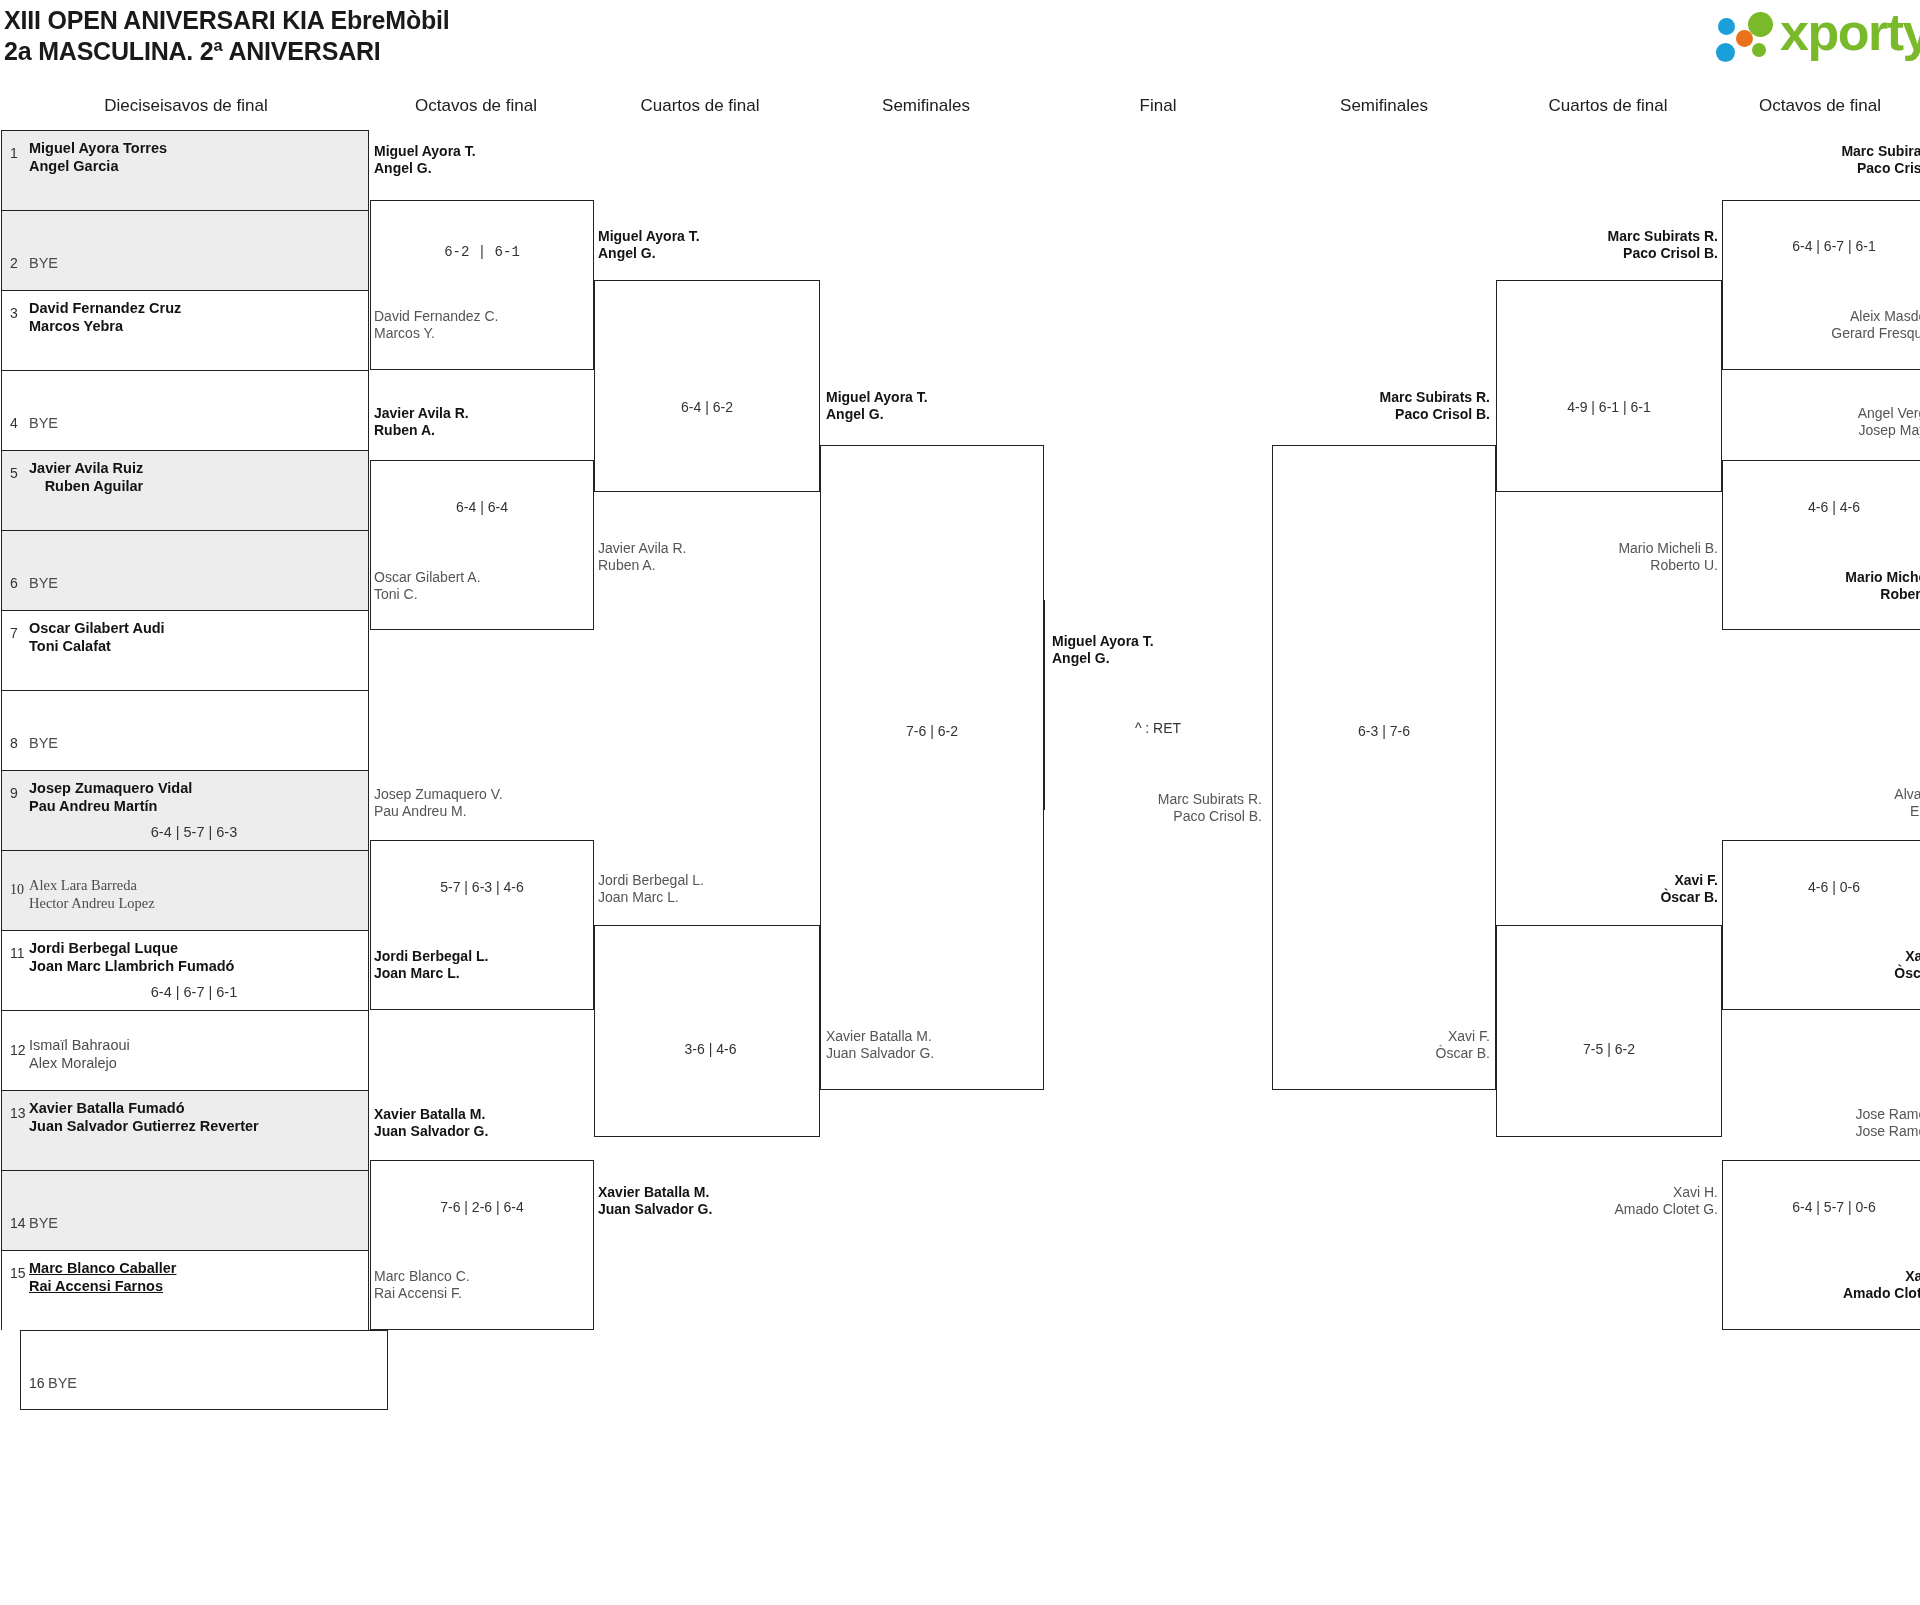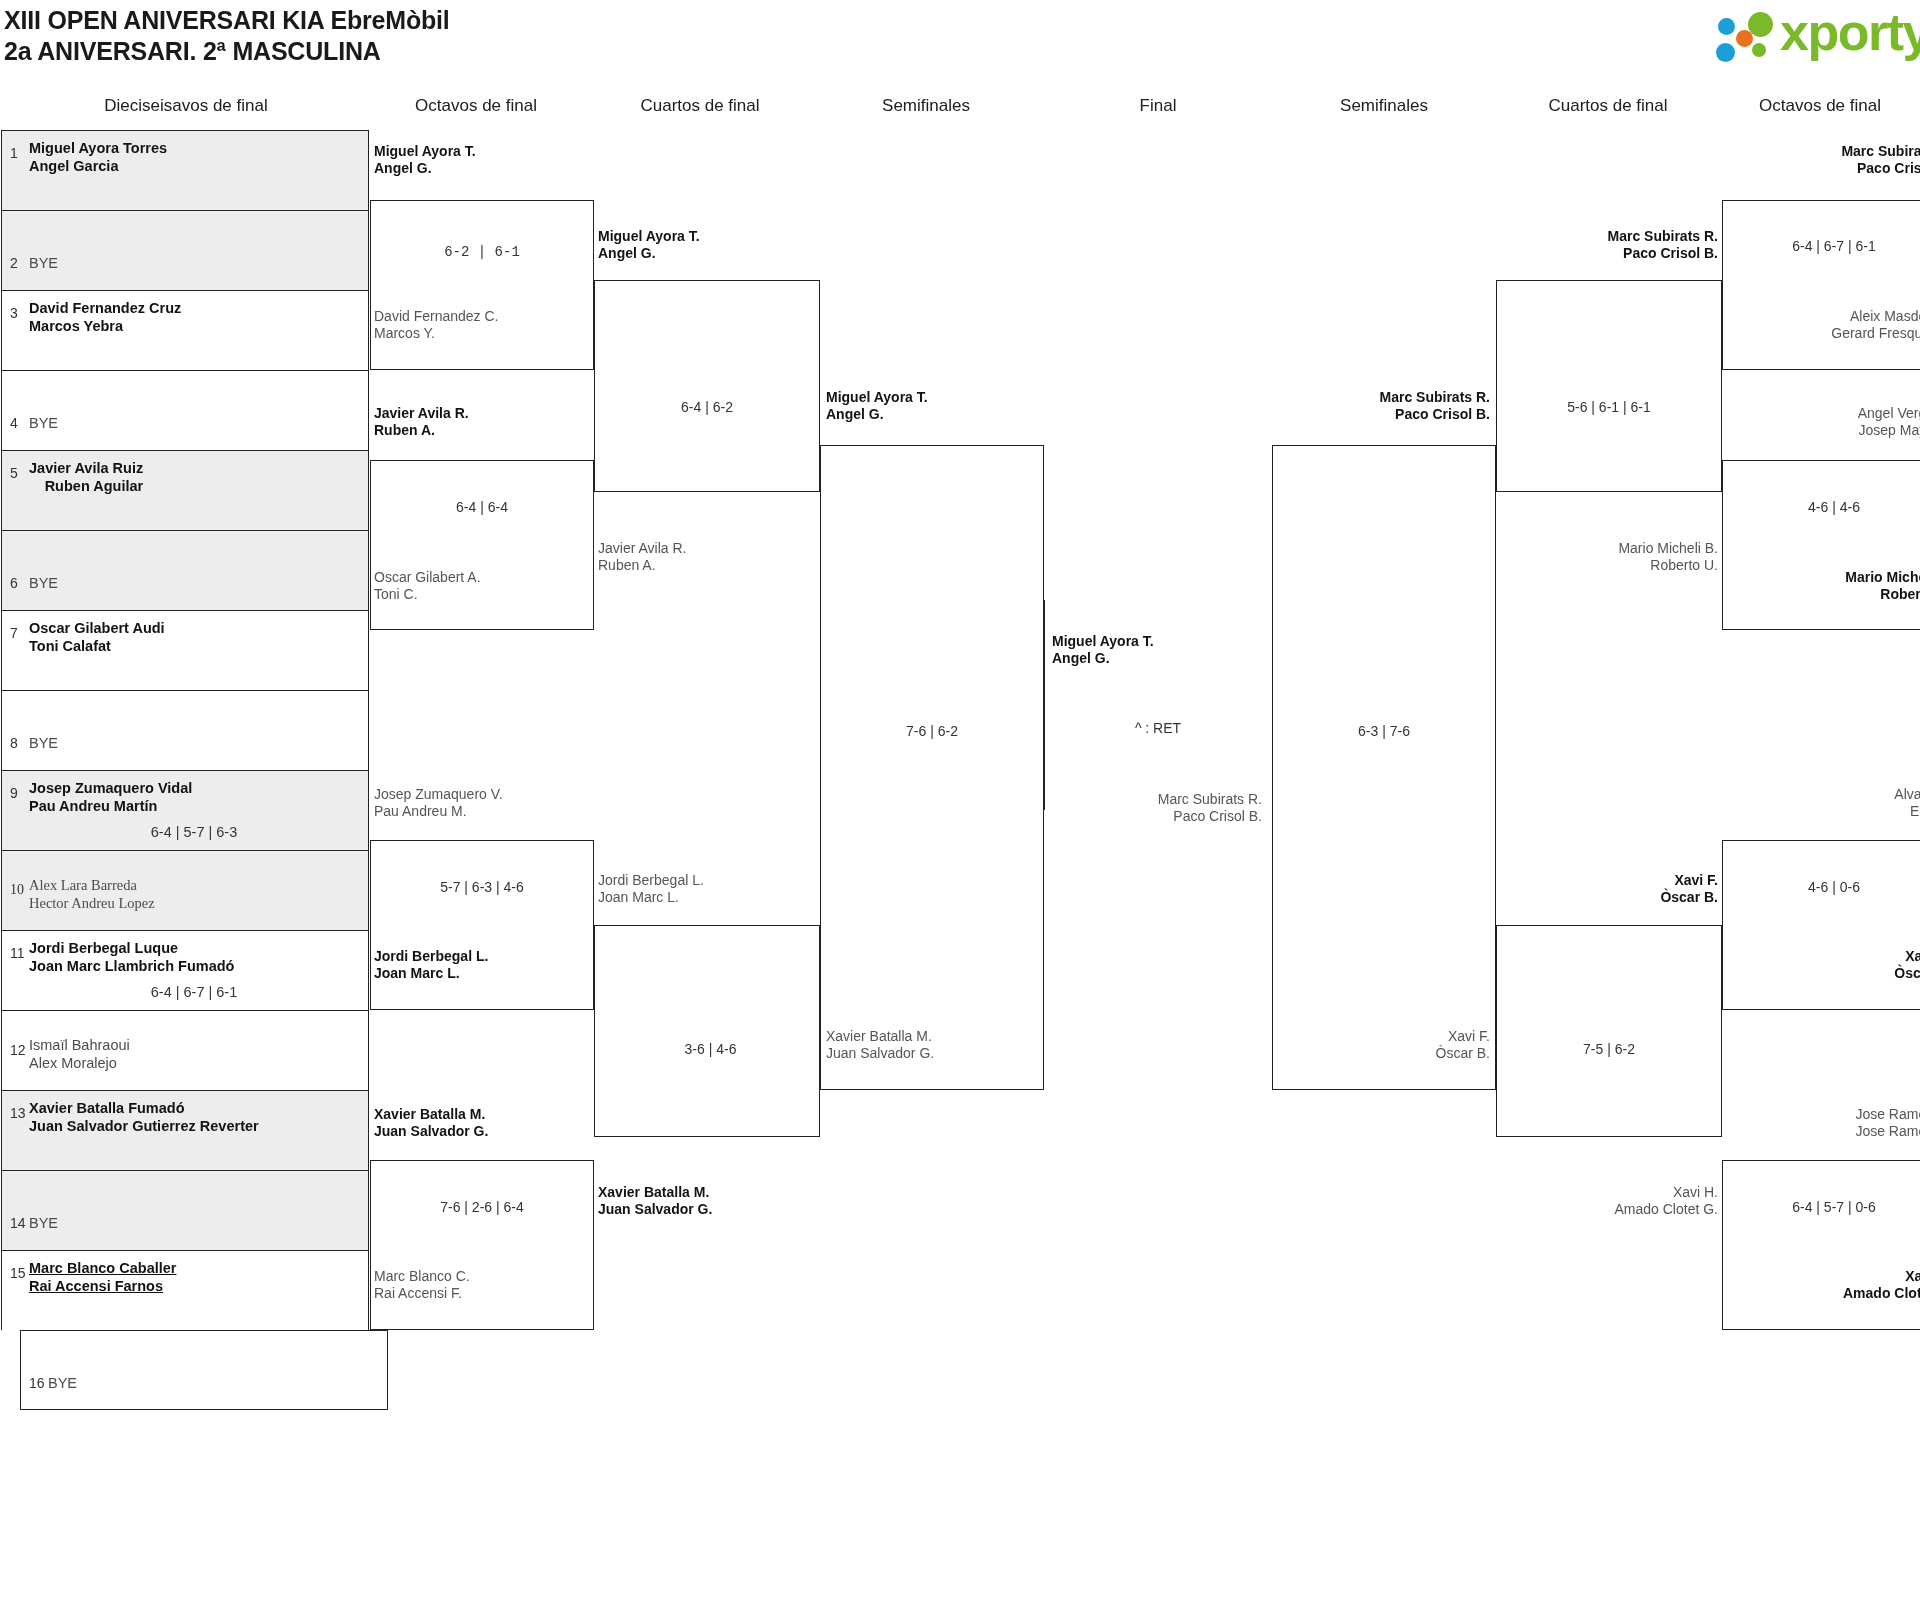--- a/index.html
+++ b/index.html
@@ -52,21 +52,21 @@
   .pair.R { text-align:right; }
 
   .score { position:absolute; font-size:14px; color:#333; text-align:center; white-space:nowrap; }
 </style>
 </head>
 <body>
 
 <div id="header">
   <div id="title-block">
     <div class="title-line">XIII OPEN ANIVERSARI KIA EbreMòbil</div>
-    <div class="title-line">2a ANIVERSARI. 2ª MASCULINA</div>
+    <div class="title-line">2a MASCULINA. 2ª ANIVERSARI</div>
   </div>
 
   <div id="logo">
     <div class="dot" style="left:6px;  top:12px; width:17px; height:17px; background:#1a9fd8;"></div>
     <div class="dot" style="left:24px; top:24px; width:17px; height:17px; background:#e8731a;"></div>
     <div class="dot" style="left:4px;  top:37px; width:19px; height:19px; background:#1a9fd8;"></div>
     <div class="dot" style="left:36px; top:6px;  width:25px; height:25px; background:#7ab929;"></div>
     <div class="dot" style="left:40px; top:37px; width:14px; height:14px; background:#7ab929;"></div>
     <div id="logo-word">xporty</div>
   </div>
@@ -276,21 +276,21 @@
 <div class="pair R lose" style="left:1276px; top:1028px; width:214px;">
   <div>Xavi F.</div>
   <div>Òscar B.</div>
 </div>
 
 <div class="box" style="left:1496px; top:280px; width:226px; height:212px;"></div>
 <div class="pair R win" style="left:1500px; top:228px; width:218px;">
   <div>Marc Subirats R.</div>
   <div>Paco Crisol B.</div>
 </div>
-<div class="score" style="left:1496px; top:399px; width:226px;">5-6 | 6-1 | 6-1</div>
+<div class="score" style="left:1496px; top:399px; width:226px;">4-9 | 6-1 | 6-1</div>
 <div class="pair R lose" style="left:1500px; top:540px; width:218px;">
   <div>Mario Micheli B.</div>
   <div>Roberto U.</div>
 </div>
 
 <div class="box" style="left:1496px; top:925px; width:226px; height:212px;"></div>
 <div class="pair R win" style="left:1500px; top:872px; width:218px;">
   <div>Xavi F.</div>
   <div>Òscar B.</div>
 </div>

